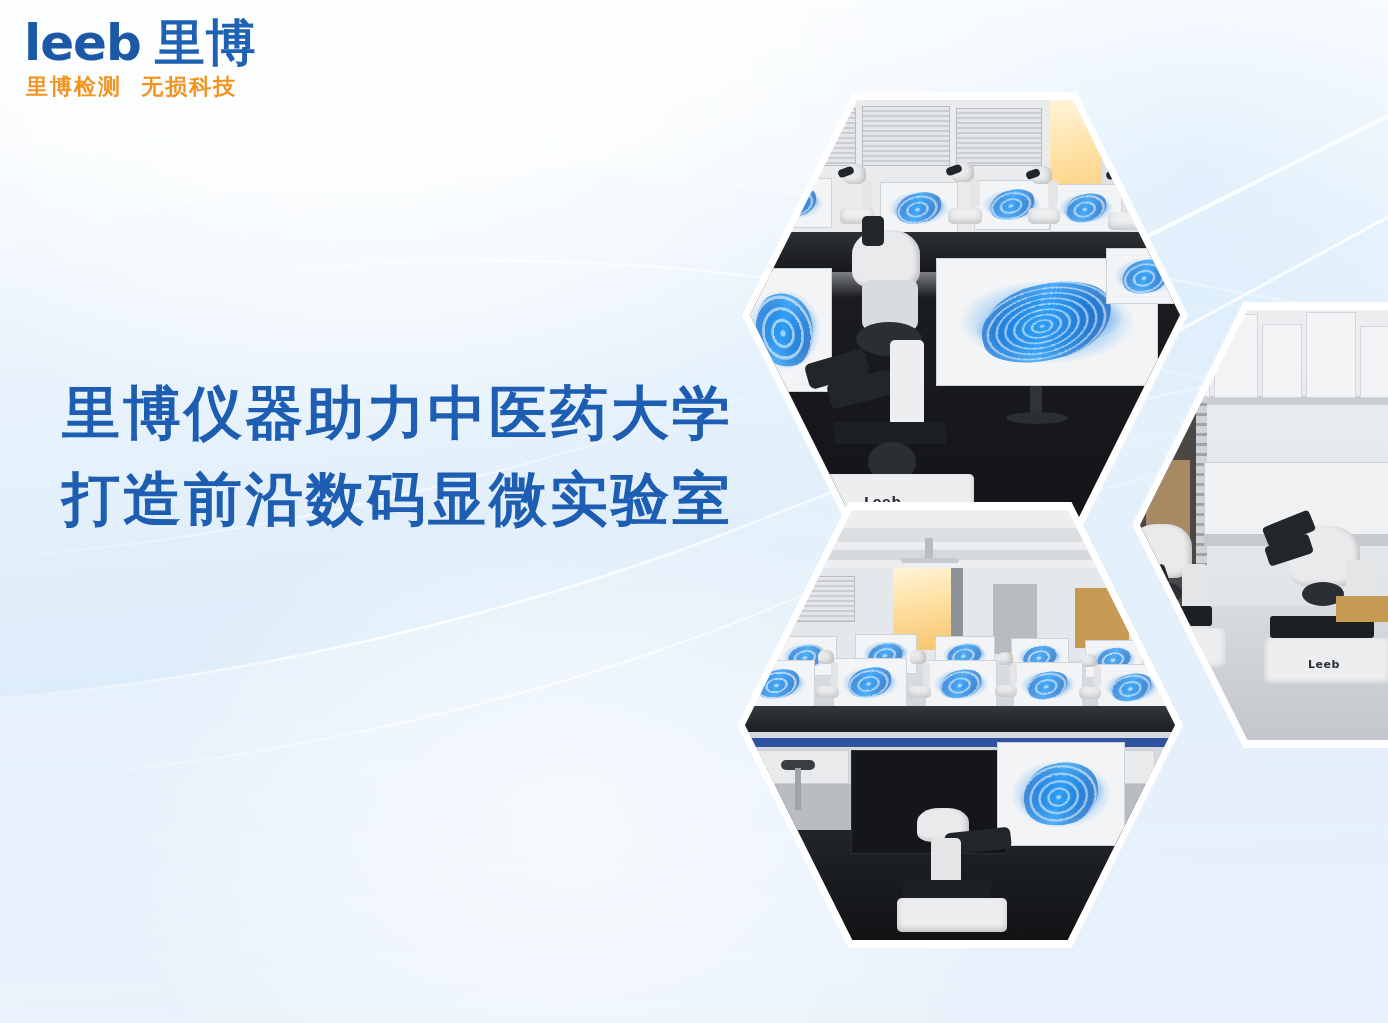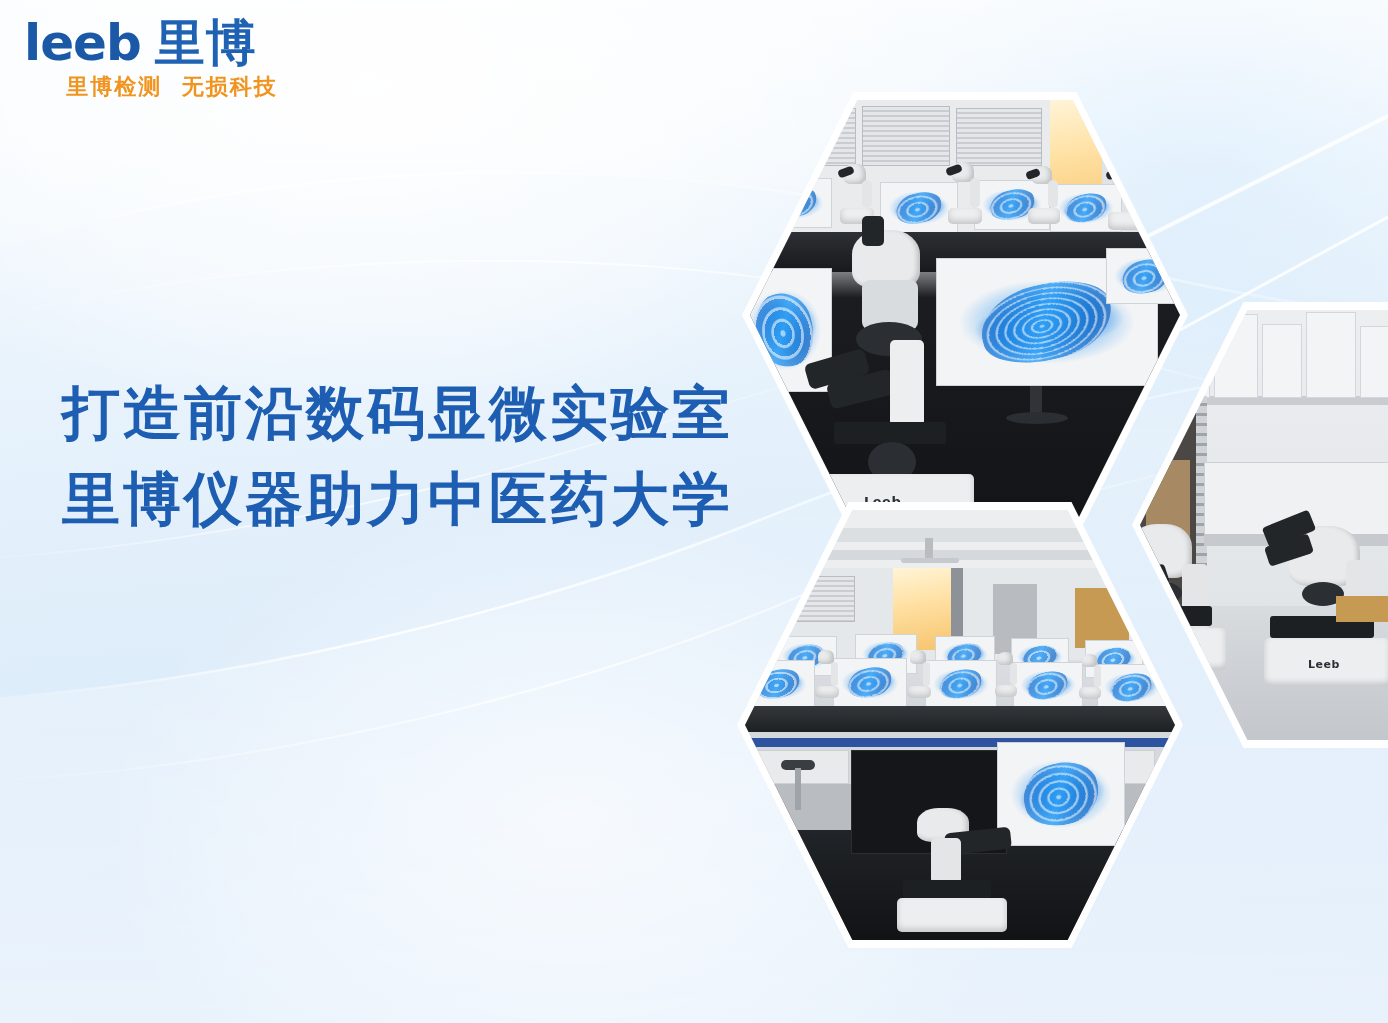--- a/index.html
+++ b/index.html
@@ -103,21 +103,20 @@
   .logo-tagline {
     margin-top: 6px;
     margin-left: 8px;
     font-family: "DejaVu Sans", "Liberation Sans", sans-serif;
     font-weight: 700;
     font-size: 22px;
     line-height: 26px;
     letter-spacing: 2px;
     color: #f0941f;
     white-space: pre;
-    text-align: center;
   }
 
   
   .headline {
     position: absolute;
     left: 62px;
     top: 370px;
     width: 700px;
   }
   .headline-line {
@@ -286,22 +285,22 @@
 
   <div class="logo">
     <div class="logo-row">
       <span class="logo-leeb">leeb</span>
       <span class="logo-cn">里博</span>
     </div>
     <div class="logo-tagline">里博检测  无损科技</div>
   </div>
 
   <div class="headline">
+    <div class="headline-line">里博仪器助力中医药大学</div>
     <div class="headline-line">打造前沿数码显微实验室</div>
-    <div class="headline-line">里博仪器助力中医药大学</div>
   </div>
 
   <div class="collage">
 
     <div class="hex-ring hex-c-ring"></div>
     <div class="hex hex-c">
       <div class="hex-clip">
         <div class="scene" style="background:linear-gradient(180deg,#eceef0 0%,#e4e7ea 55%,#dcdfe2 100%);">
 
           <div class="rack" style="left:0;top:86px;width:430px;height:9px;background:#c9ccd0;"></div>

